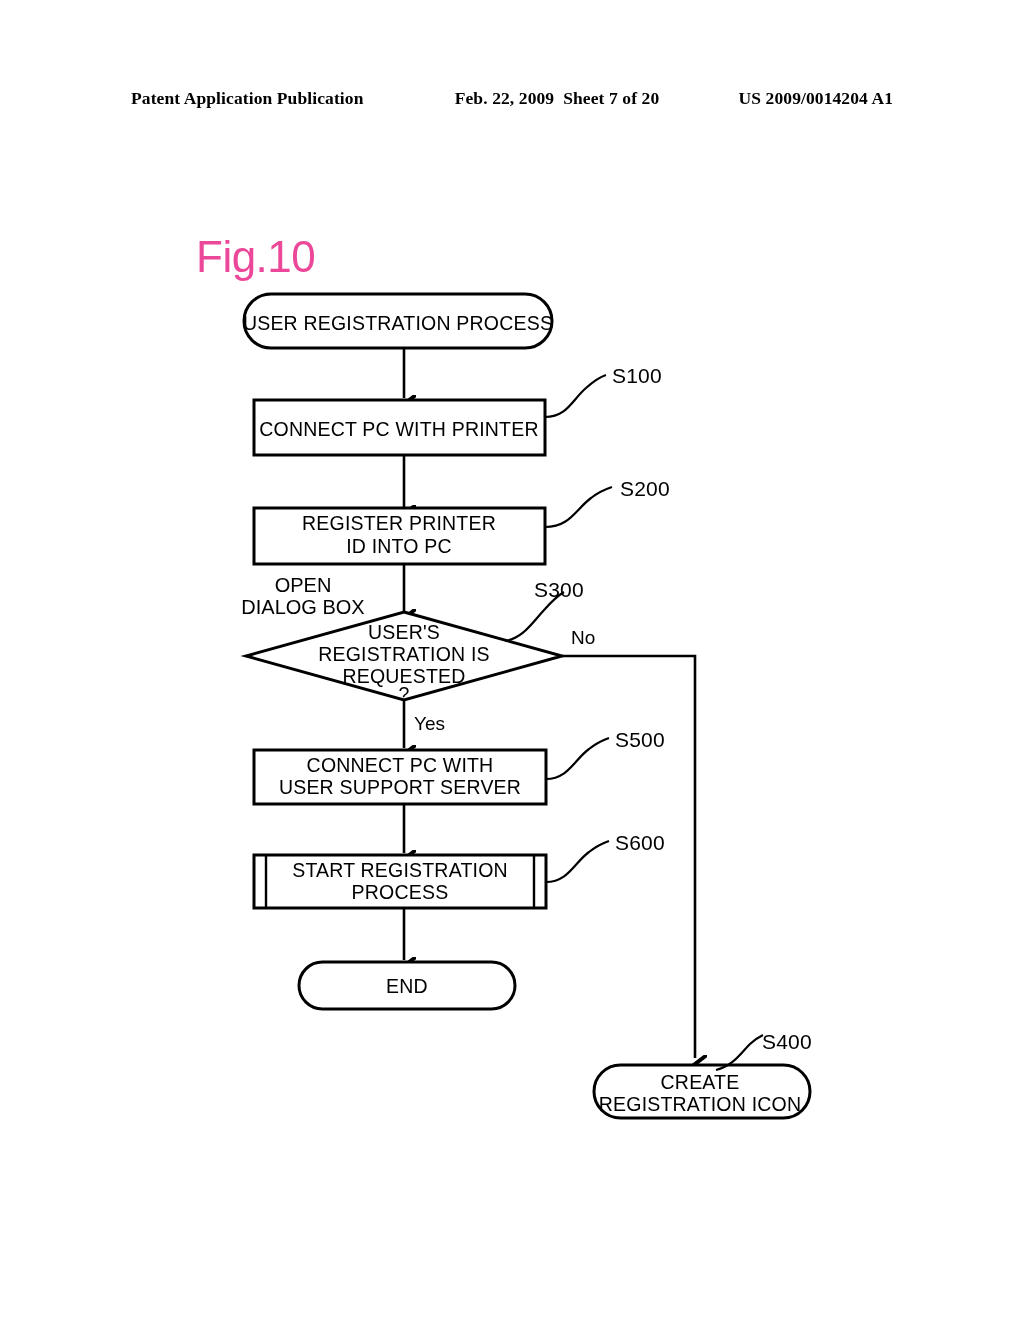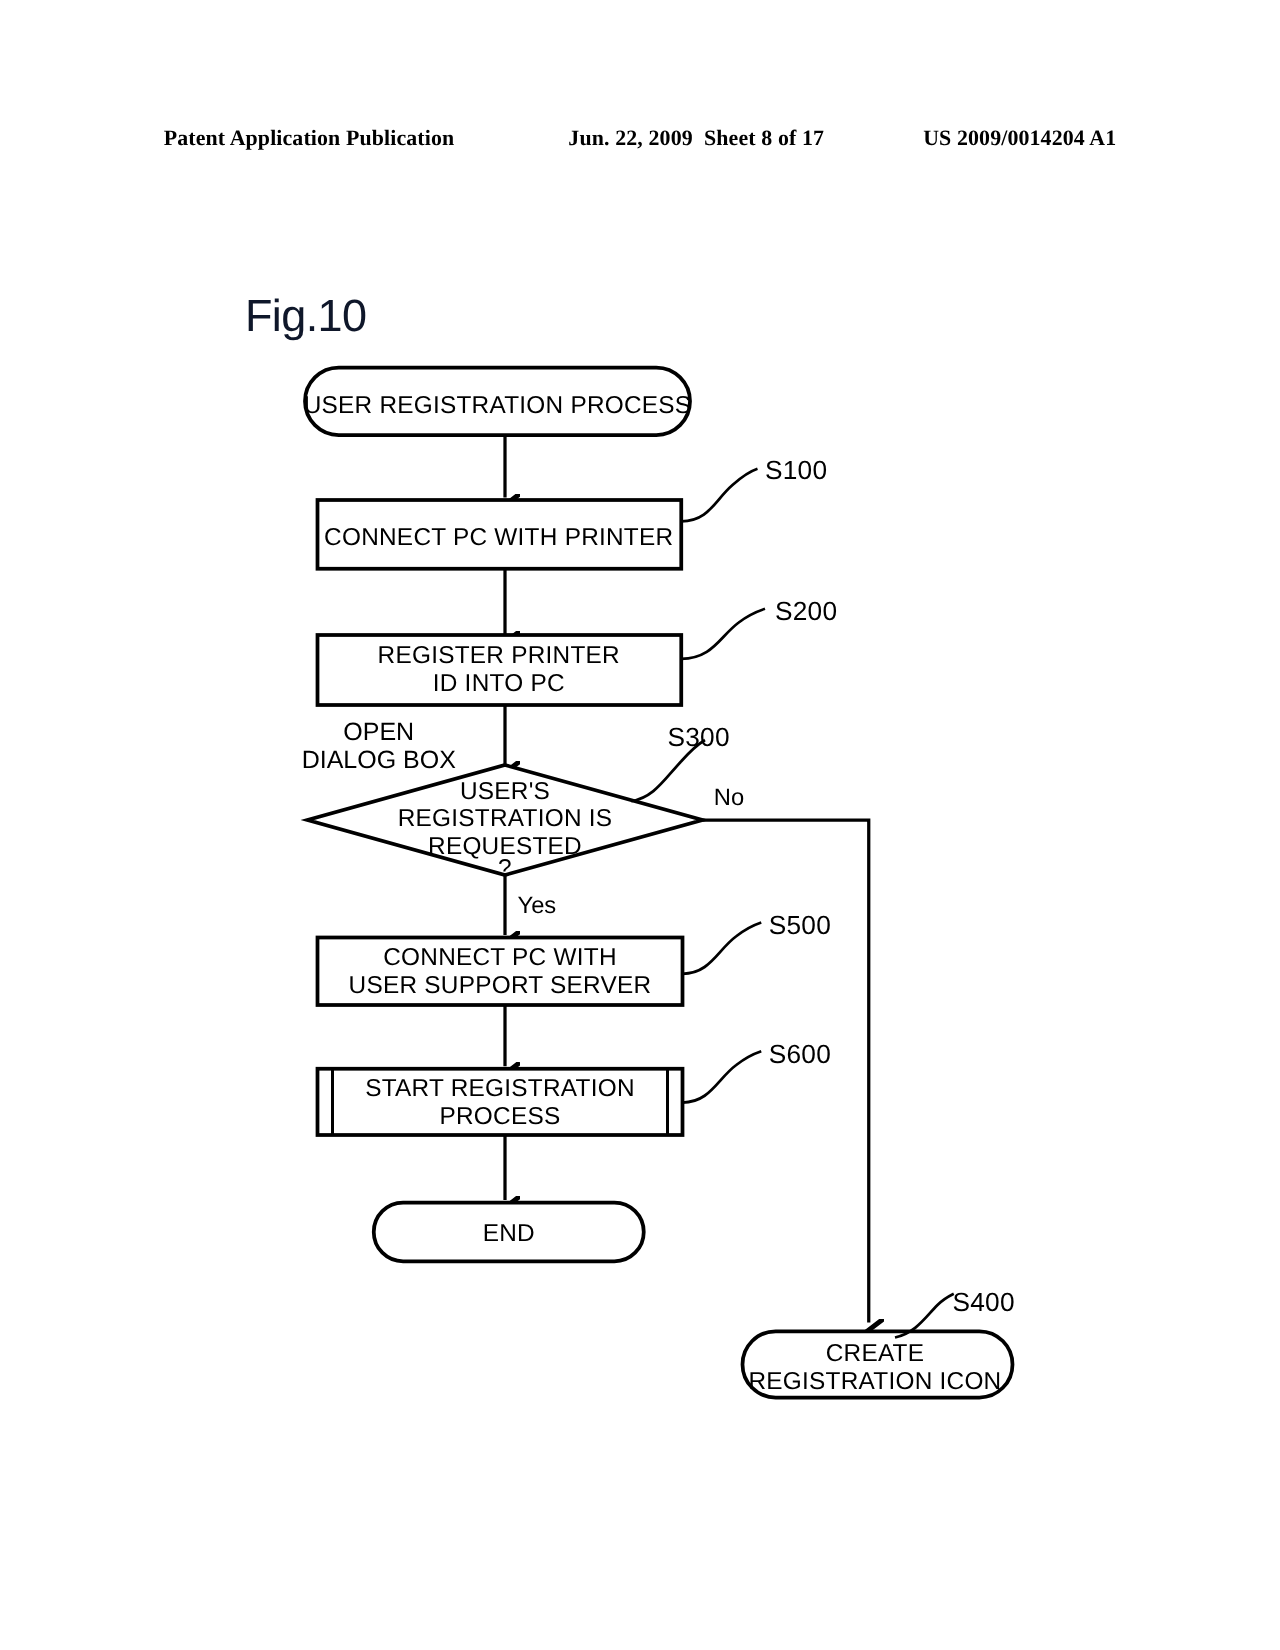--- a/index.html
+++ b/index.html
@@ -23,21 +23,20 @@
     background: #ffffff;
   }
   
   .header {
     position: absolute;
     top: 88px;
     left: 0;
     width: 1024px;
     height: 30px;
     display: block;
-    margin-top: 12px;
   }
   .header-inner {
     position: absolute;
     left: 131px;
     top: 0;
     width: 762px;
     display: flex;
     flex-direction: row;
     align-items: baseline;
     justify-content: space-between;
@@ -53,24 +52,24 @@
     gap: 9px;
     margin-left: 22px;
   }
   .hdr-right { margin-left: 10px; }
 
   
   .fig-label {
     position: absolute;
     left: 196px;
     top: 232px;
-    font-size: 36px;
+    font-size: 44px;
     font-family: "Liberation Sans", sans-serif;
     letter-spacing: -0.5px;
-    color: #0f172a;
+    color: #ec4899;
   }
 
   
   #flow {
     position: absolute;
     left: 0;
     top: 0;
     width: 1024px;
     height: 1320px;
   }
@@ -123,22 +122,22 @@
 </style>
 </head>
 <body>
 
 <div id="page">
 
   <div class="header">
     <div class="header-inner">
       <span>Patent Application Publication</span>
       <span class="hdr-mid">
-        <span>Jun. 22, 2009</span>
-        <span>Sheet 8 of 17</span>
+        <span>Feb. 22, 2009</span>
+        <span>Sheet 7 of 20</span>
       </span>
       <span class="hdr-right">US 2009/0014204 A1</span>
     </div>
   </div>
 
   <div class="fig-label">Fig.10</div>
 
   <svg id="flow" viewBox="0 0 1024 1320">
     <defs>
       <marker id="arrowhead" markerWidth="11" markerHeight="11" refX="1.2" refY="4.6" orient="auto" markerUnits="strokeWidth">

